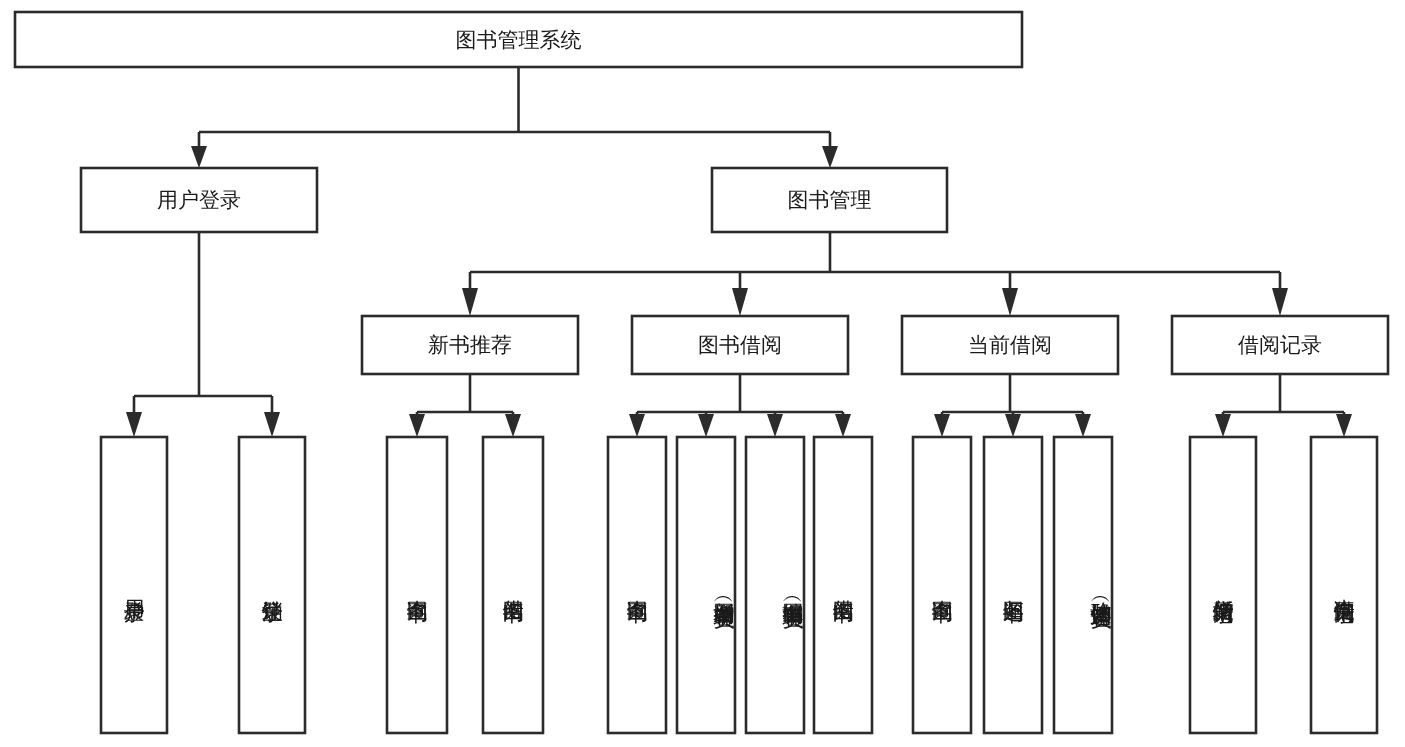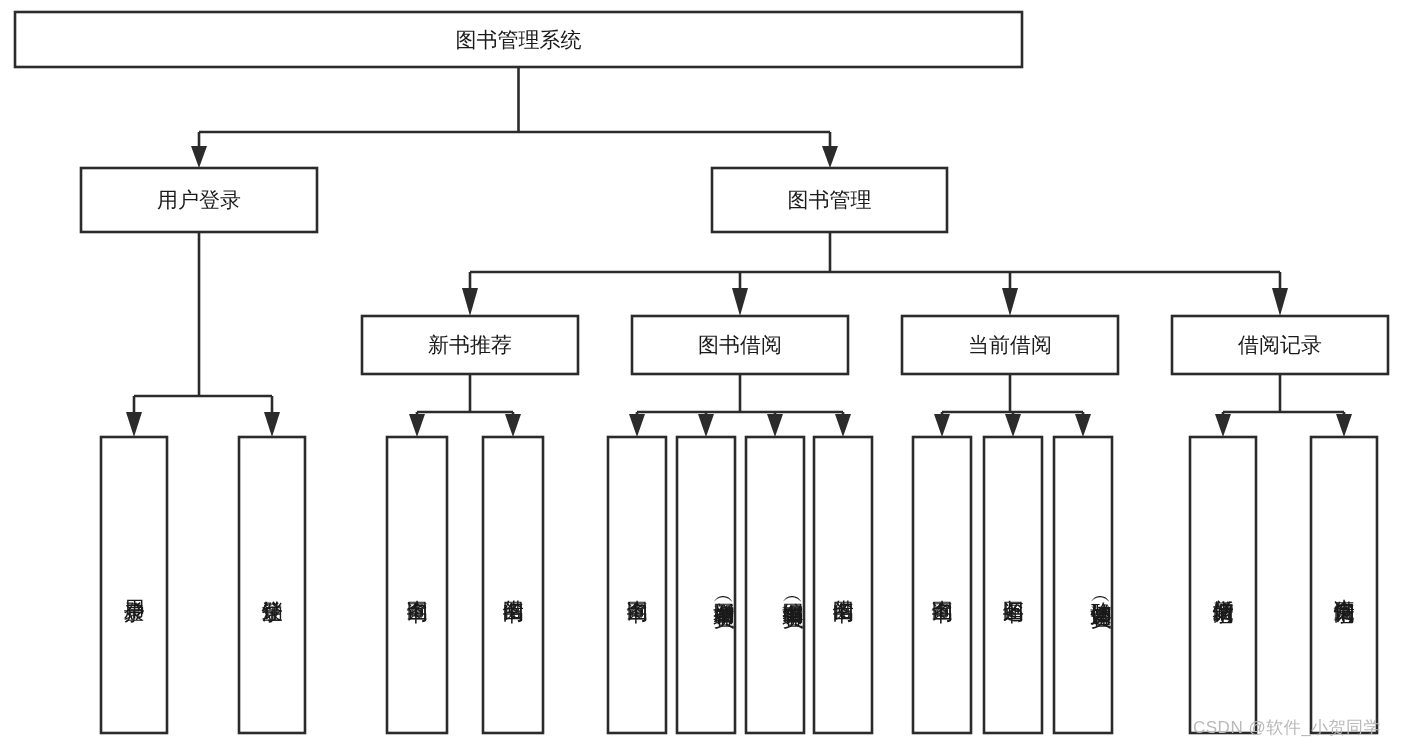--- a/index.html
+++ b/index.html
@@ -209,15 +209,14 @@
   <div class="node-label-v" style="left:608px; top:437px; width:58px; height:296px;">查询图书</div>
   <div class="node-label-v" style="left:677px; top:437px; width:58px; height:296px; align-items:flex-start; padding-top:8px; box-sizing:border-box;">新增图书（管理员）</div>
   <div class="node-label-v" style="left:746px; top:437px; width:58px; height:296px; align-items:flex-start; padding-top:8px; box-sizing:border-box;">编辑图书（管理员）</div>
   <div class="node-label-v" style="left:814px; top:437px; width:58px; height:296px;">借阅图书</div>
   <div class="node-label-v" style="left:913px; top:437px; width:58px; height:296px;">查询图书</div>
   <div class="node-label-v" style="left:984px; top:437px; width:58px; height:296px;">归还图书</div>
   <div class="node-label-v" style="left:1054px; top:437px; width:58px; height:296px; align-items:flex-start; padding-top:8px; box-sizing:border-box;">确认归还（管理员）</div>
   <div class="node-label-v" style="left:1190px; top:437px; width:66px; height:296px;">新增借阅记录</div>
   <div class="node-label-v" style="left:1311px; top:437px; width:66px; height:296px;">查询借阅记录</div>
 
-  <div class="watermark" style="left:1193px; top:716px;">CSDN @软件_小贺同学</div>
 
 </div>
 
 </body></html>

